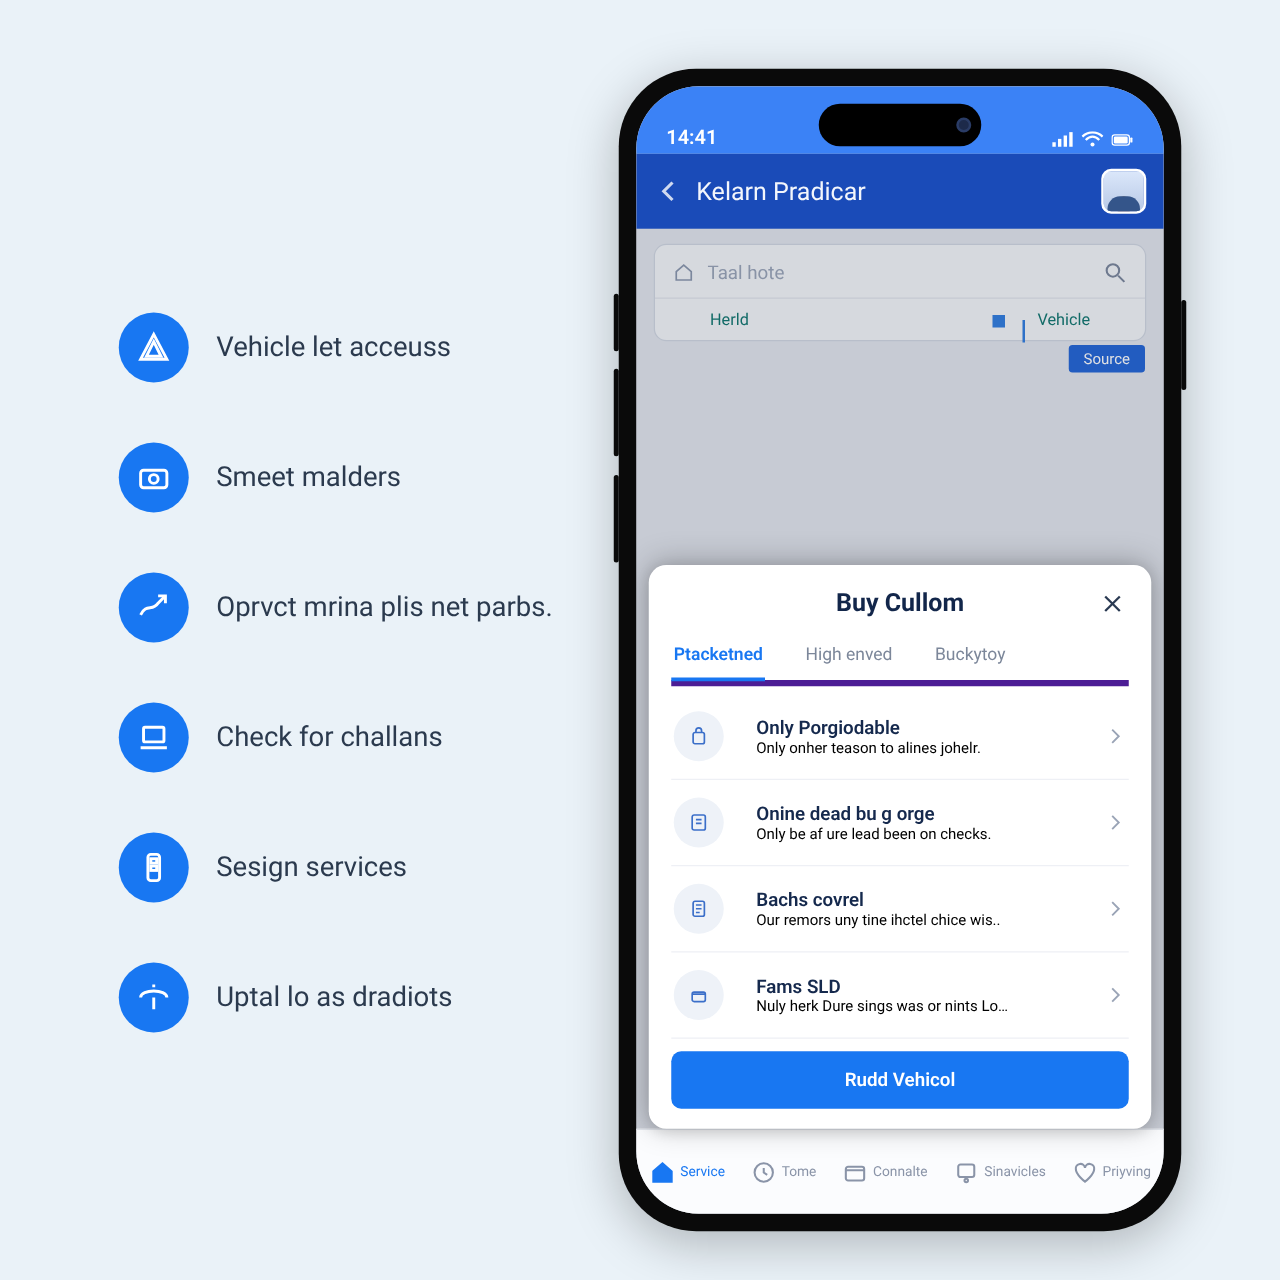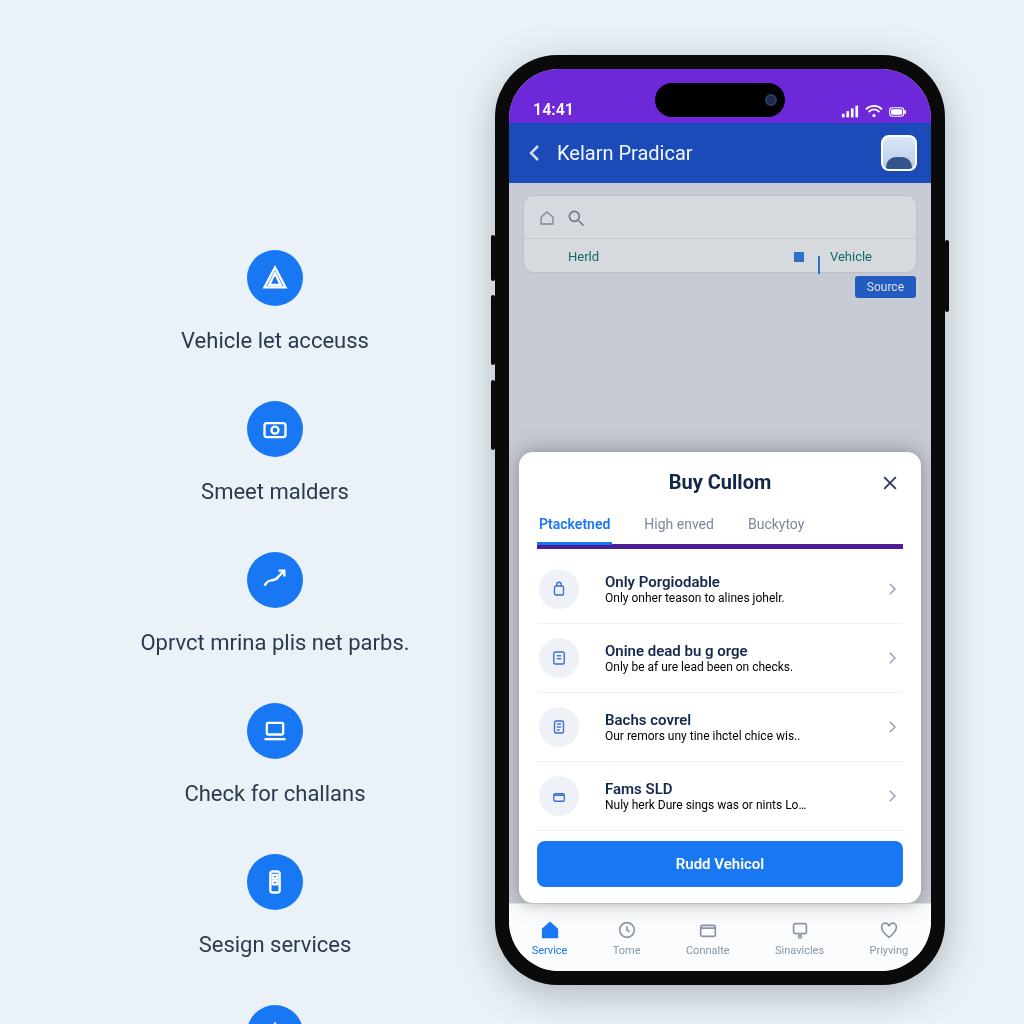--- a/index.html
+++ b/index.html
@@ -16,21 +16,20 @@
     position: absolute;
     left: 95px;
     top: 250px;
     width: 360px;
   }
   .feature-item {
     display: flex;
     align-items: center;
     gap: 22px;
     margin-bottom: 48px;
-    flex-direction: column;
   }
   .feature-icon-circle {
     width: 56px; height: 56px;
     border-radius: 50%;
     background: #1877f2;
     display: flex;
     align-items: center;
     justify-content: center;
     flex-shrink: 0;
   }
@@ -78,21 +77,21 @@
     display:flex; align-items:center; justify-content:flex-end; padding-right:8px;
   }
   .notch-island .cam {
     width: 12px; height: 12px; border-radius: 50%;
     background: #1d2a4a; border: 2px solid #2a3c66;
   }
 
   
   .status-bar {
     height: 54px;
-    background: #6d28d9;
+    background: #3b82f6;
     display: flex;
     align-items: flex-end;
     justify-content: space-between;
     padding: 0 24px 4px;
     color: #fff;
     font-size: 16px;
     font-weight: 600;
   }
   .status-right { display:flex; align-items:center; gap:6px; }
   .status-right svg { width:18px; height:14px; }
@@ -239,21 +238,21 @@
   
   .tabbar{
     position:absolute; left:0; right:0; bottom:0;
     height:68px;
     background:#fbfcfe;
     border-top:1px solid #e1e5ec;
     display:flex; justify-content:space-around; align-items:center;
     z-index:20;
   }
   .tab{
-    display:flex; flex-direction:column; align-items:center; gap:3px;
+    display:flex; flex-direction:row; align-items:center; gap:3px;
     font-size:11px; color:#8a94a8;
   }
   .tab.active{ color:#1877f2; }
   .tab svg{ width:22px;height:22px; stroke:#8a94a8; fill:none; stroke-width:1.8;}
   .tab.active svg{ stroke:#1877f2; fill:#1877f2;}
 </style>
 </head>
 <body>
 
 <div class="feature-list">
@@ -358,20 +357,21 @@
         <div class="head"></div>
           <div class="body"></div>
       </div>
     </div>
 
     <div class="search-card">
       <div class="search-row">
         <svg class="home-ic" viewBox="0 0 24 24">
             <path d="M4 11 L12 4 L20 11 V20 H4 Z"></path>
           </svg>
+        <span class="search-placeholder">Taal hote</span>
         <svg class="mag" viewBox="0 0 24 24">
             <circle cx="10" cy="10" r="6"></circle>
             <line x1="15" y1="15" x2="21" y2="21"></line>
           </svg>
       </div>
       <div class="search-tabs">
         <span>Herld</span>
         <span>Vehicle</span>
       </div>
       <div class="pin-square"></div>

